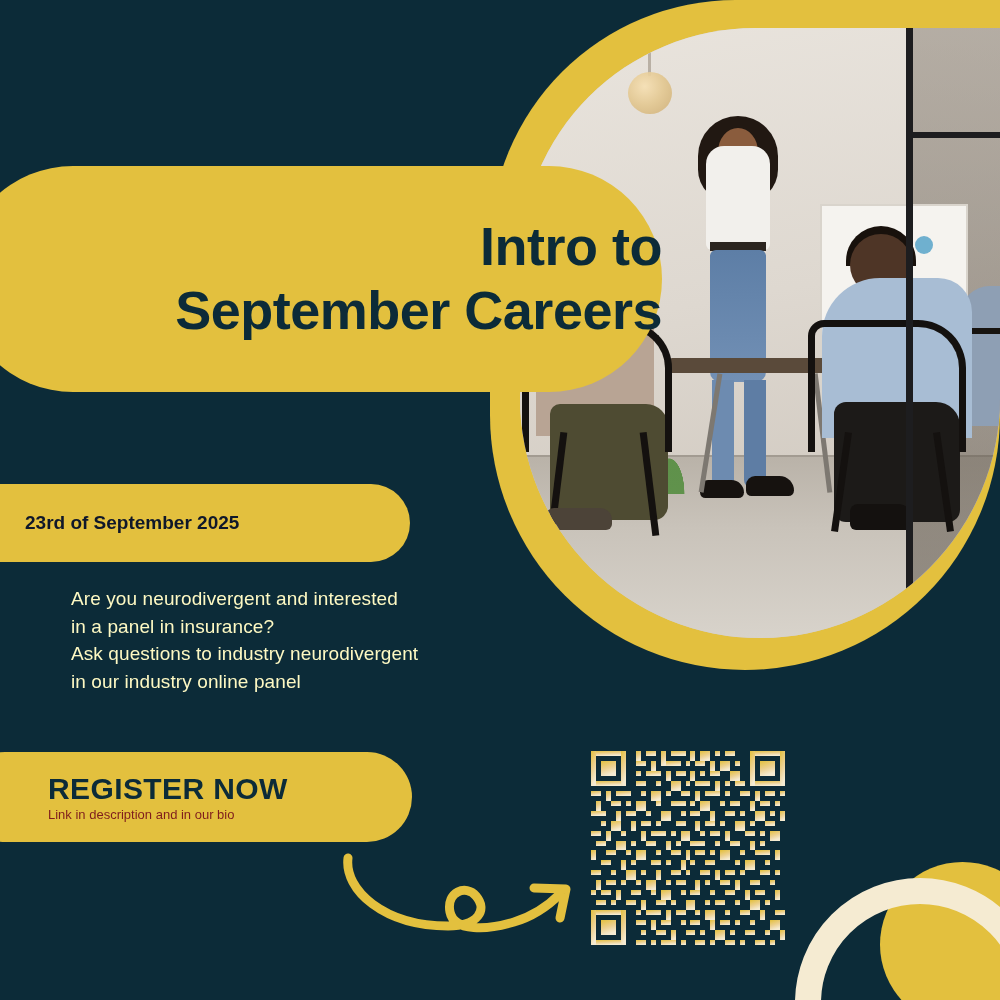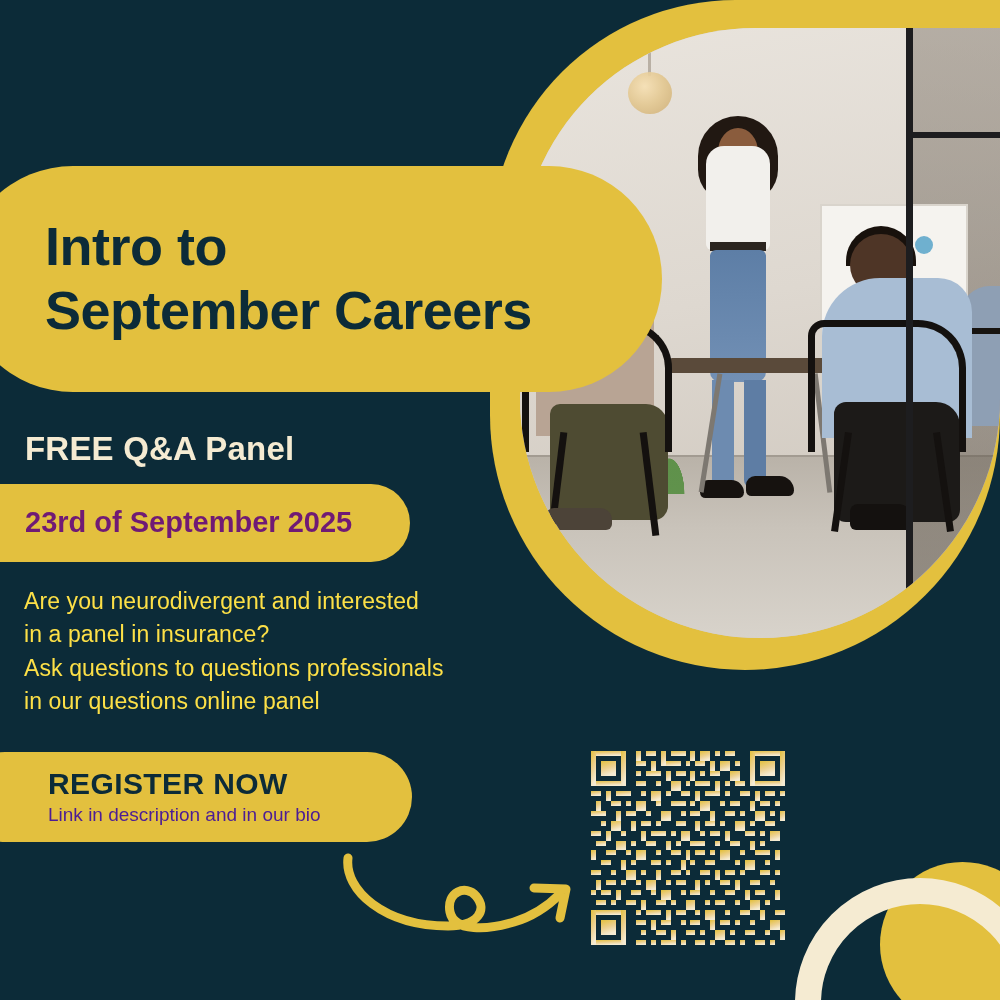--- a/index.html
+++ b/index.html
@@ -112,20 +112,21 @@
     flex-direction: column;
     justify-content: center;
     padding-left: 85px;
   }
   .title-line {
     color: #0c2b38;
     font-weight: bold;
     font-size: 54px;
     line-height: 1.18;
     letter-spacing: -0.5px;
+    text-align: right;
   }
 
   
   .panel-heading {
     position: absolute;
     left: 25px;
     top: 430px;
     color: #f5ebd2;
     font-size: 33px;
     font-weight: bold;
@@ -140,38 +141,39 @@
     width: 450px;
     height: 78px;
     background: #e3c03e;
     border-radius: 39px;
     display: flex;
     flex-direction: column;
     justify-content: center;
     padding-left: 65px;
   }
   .date-line {
-    color: #701a75;
-    font-size: 29px;
+    color: #0f172a;
+    font-size: 19px;
     font-weight: bold;
     line-height: 1.42;
   }
 
   
   .body-copy {
     position: absolute;
     left: 24px;
     top: 585px;
     width: 520px;
   }
   .body-line {
-    color: #fde047;
-    font-size: 23px;
+    color: #fef9c3;
+    font-size: 19px;
     line-height: 1.45;
     letter-spacing: 0.1px;
+    margin-left: 47px;
   }
 
   
   .register-pill {
     position: absolute;
     left: -40px;
     top: 752px;
     width: 452px;
     height: 90px;
     background: #e3c03e;
@@ -182,22 +184,22 @@
     padding-left: 88px;
   }
   .register-title {
     color: #0c2b38;
     font-size: 30px;
     font-weight: bold;
     letter-spacing: 0.4px;
     line-height: 1.18;
   }
   .register-sub {
-    color: #4c1d95;
-    font-size: 19px;
+    color: #7f1d1d;
+    font-size: 13px;
     line-height: 1.35;
   }
 
   
   .arrow-svg {
     position: absolute;
     left: 338px;
     top: 852px;
     width: 252px;
     height: 104px;
@@ -291,31 +293,30 @@
       <div class="ph glass-mul"></div>
       <div class="ph glass-top"></div>
     </div>
   </div>
 
   <div class="title-pill">
     <div class="title-line">Intro to</div>
     <div class="title-line">September Careers</div>
   </div>
 
-  <div class="panel-heading">FREE Q&amp;A Panel</div>
 
   <div class="date-pill">
     <div class="date-line">23rd of September 2025</div>
   </div>
 
   <div class="body-copy">
     <div class="body-line">Are you neurodivergent and interested</div>
     <div class="body-line">in a panel in insurance?</div>
-    <div class="body-line">Ask questions to questions professionals</div>
-    <div class="body-line">in our questions online panel</div>
+    <div class="body-line">Ask questions to industry neurodivergent</div>
+    <div class="body-line">in our industry online panel</div>
   </div>
 
   <div class="register-pill">
     <div class="register-title">REGISTER NOW</div>
     <div class="register-sub">Link in description and in our bio</div>
   </div>
 
   <svg class="arrow-svg" viewBox="0 0 252 104">
     <path d="M10 6 C 6 38, 46 74, 110 74 C 140 74, 150 58, 138 44 C 128 32, 108 40, 112 60 C 116 80, 150 78, 176 70 C 196 64, 212 52, 222 42" fill="none" stroke="#e3c03e" stroke-width="9" stroke-linecap="round" stroke-linejoin="round"></path>
     <path d="M196 36 L 228 37 L 222 66" fill="none" stroke="#e3c03e" stroke-width="9" stroke-linecap="round" stroke-linejoin="round"></path>

